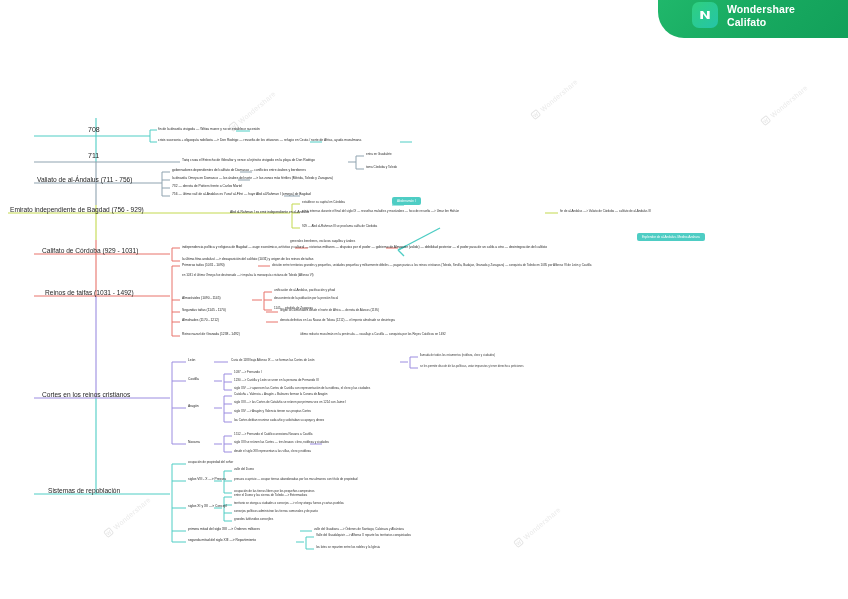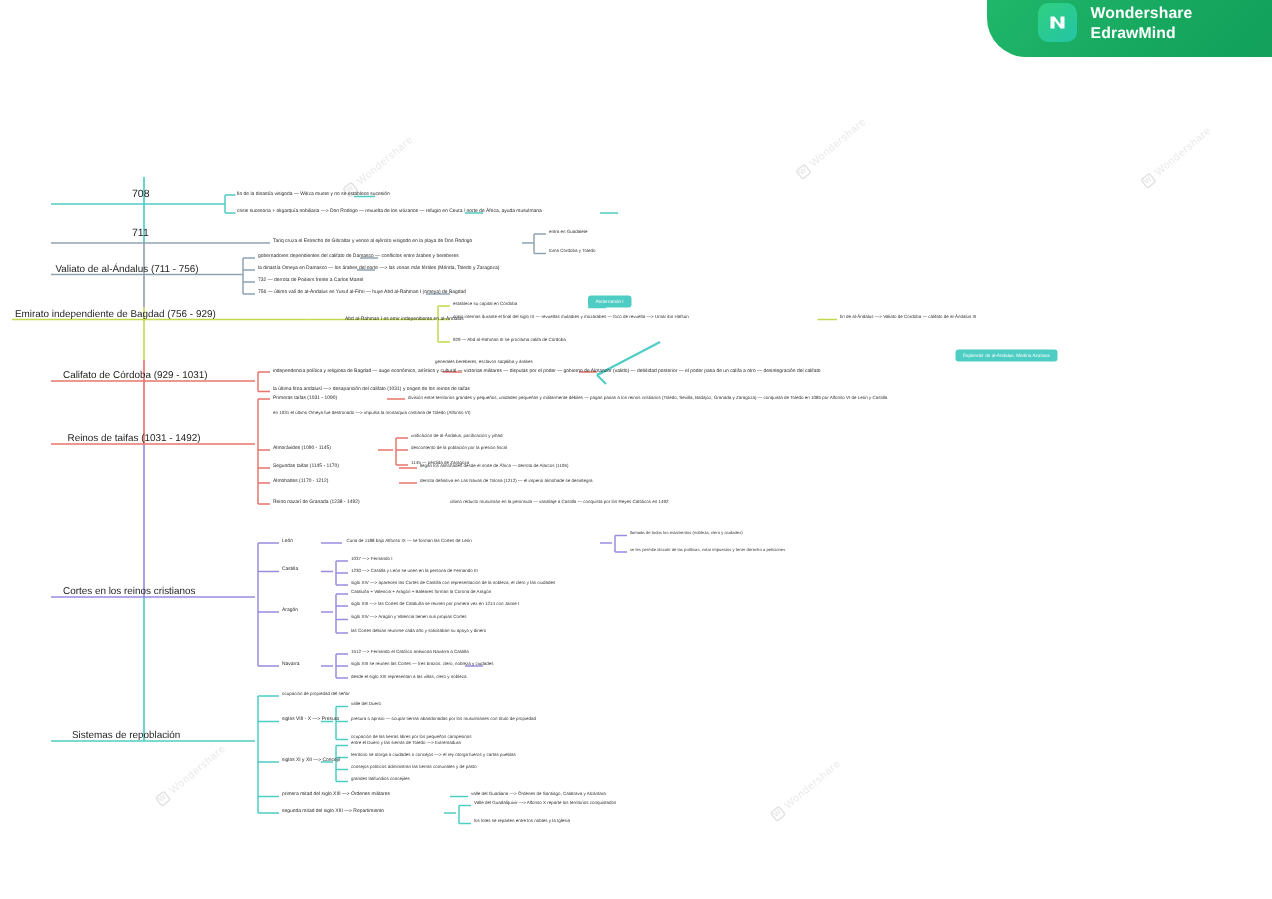--- a/index.html
+++ b/index.html
@@ -111,21 +111,21 @@
 <div id="canvas">
 
   <div class="brand-banner">
     <div class="brand-logo">
       <svg width="16" height="16" viewBox="0 0 24 24" aria-hidden="true">
         <path d="M5 18 L5 6 L9 6 L15 14 L15 6 L19 6 L19 18 L15 18 L9 10 L9 18 Z" fill="#ffffff"></path>
       </svg>
     </div>
     <div class="brand-text">
       <span>Wondershare</span>
-      <span>EdrawMind</span>
+      <span>Califato</span>
     </div>
   </div>
 
   <div class="wm" style="left:228px; top:126px;">
     <span class="wmico">W</span>
     <span>Wondershare</span>
   </div>
   <div class="wm" style="left:530px; top:114px;">
     <span class="wmico">W</span>
     <span>Wondershare</span>

